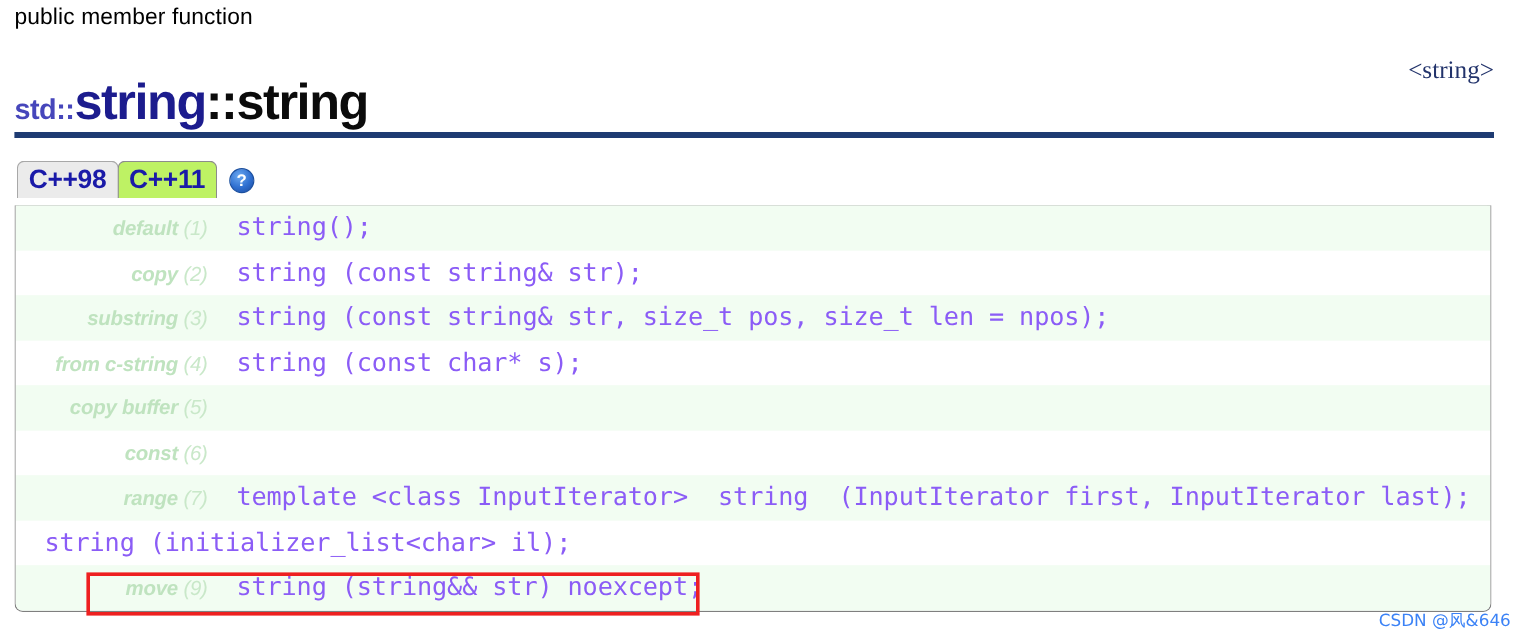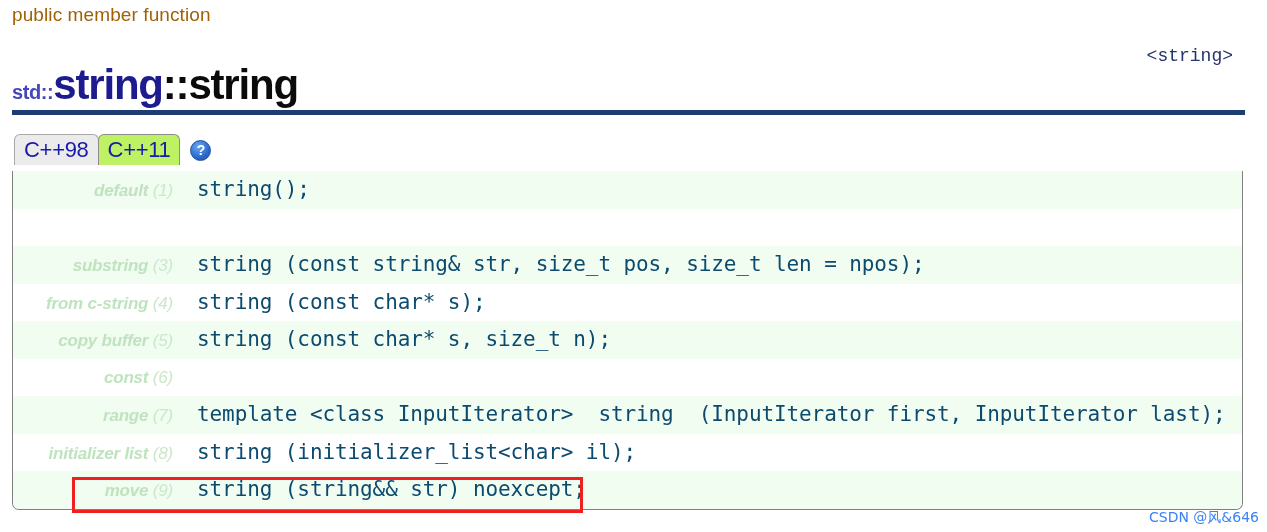--- a/index.html
+++ b/index.html
@@ -20,65 +20,65 @@
   .page {
     position: relative;
     width: 1267px;
     height: 532px;
   }
   .kind-label {
     position: absolute;
     left: 12px;
     top: 4px;
     font-size: 19px;
-    color: #a16207;
+    color: #000000;
     letter-spacing: 0.1px;
     white-space: nowrap;
   }
 
   
   .title-row {
     position: absolute;
     left: 12px;
     top: 44px;
     width: 1233px;
     height: 62px;
   }
   .title {
     position: absolute;
     left: 0;
     bottom: 0;
     white-space: nowrap;
     line-height: 1;
   }
   .title .ns {
-    font-size: 20px;
+    font-size: 24px;
     font-weight: bold;
     color: #4646bb;
     letter-spacing: -0.4px;
     margin-top: 27px;
   }
   .title .cls {
     font-size: 42px;
     font-weight: bold;
     color: #1c1c8e;
     letter-spacing: -1.2px;
   }
   .title .mem {
     font-size: 42px;
     font-weight: bold;
     color: #0b0b0b;
     letter-spacing: -1.2px;
   }
   .include {
     position: absolute;
-    right: 12px;
+    right: 0;
     top: 2px;
-    font-family: Liberation Mono, monospace;
-    font-size: 18px;
+    font-family: Liberation Serif, serif;
+    font-size: 21px;
     color: #22336b;
     white-space: nowrap;
   }
 
   
   .divider {
     position: absolute;
     left: 12px;
     top: 110px;
     width: 1233px;
@@ -102,20 +102,21 @@
     display: flex;
     align-items: center;
     font-size: 22px;
     color: #1a1aa8;
     border: 1px solid #9d9d9d;
     border-bottom: none;
     border-radius: 6px 6px 0 0;
     letter-spacing: -0.3px;
     cursor: pointer;
     position: relative;
+    font-weight: bold;
   }
   .tab.inactive {
     background: #ebebeb;
     border-color: #a8a8a8;
   }
   .tab.active {
     background: #bef264;
     border-color: #8c8c8c;
     z-index: 3;
     margin-left: -1px;
@@ -186,21 +187,21 @@
   .row-label .num {
     font-weight: normal;
     font-style: italic;
     color: #c9e8c9;
   }
   .row-code {
     flex: 1 1 auto;
     padding-left: 24px;
     font-family: "DejaVu Sans Mono", "Liberation Mono", monospace;
     font-size: 21px;
-    color: #0c4a6e;
+    color: #8b5cf6;
     white-space: pre;
     line-height: 37.5px;
     letter-spacing: -0.1px;
   }
 
   
   .annot-box {
     position: absolute;
     left: 72px;
     top: 477px;
@@ -247,48 +248,48 @@
   </div>
 
   <div class="codeblock">
 
     <div class="row odd">
       <div class="row-label"><span>default</span> <span class="num">(1)</span></div>
       <div class="row-code">string();</div>
     </div>
 
     <div class="row even">
+      <div class="row-label"><span>copy</span> <span class="num">(2)</span></div>
+      <div class="row-code">string (const string&amp; str);</div>
     </div>
 
     <div class="row odd">
       <div class="row-label"><span>substring</span> <span class="num">(3)</span></div>
       <div class="row-code">string (const string&amp; str, size_t pos, size_t len = npos);</div>
     </div>
 
     <div class="row even">
       <div class="row-label"><span>from c-string</span> <span class="num">(4)</span></div>
       <div class="row-code">string (const char* s);</div>
     </div>
 
     <div class="row odd">
       <div class="row-label"><span>copy buffer</span> <span class="num">(5)</span></div>
-      <div class="row-code">string (const char* s, size_t n);</div>
     </div>
 
     <div class="row even">
       <div class="row-label"><span>const</span> <span class="num">(6)</span></div>
     </div>
 
     <div class="row odd">
       <div class="row-label"><span>range</span> <span class="num">(7)</span></div>
       <div class="row-code">template &lt;class InputIterator&gt;  string  (InputIterator first, InputIterator last);</div>
     </div>
 
     <div class="row even">
-      <div class="row-label"><span>initializer list</span> <span class="num">(8)</span></div>
       <div class="row-code">string (initializer_list&lt;char&gt; il);</div>
     </div>
 
     <div class="row odd">
       <div class="row-label"><span>move</span> <span class="num">(9)</span></div>
       <div class="row-code">string (string&amp;&amp; str) noexcept;</div>
     </div>
 
   </div>
 

